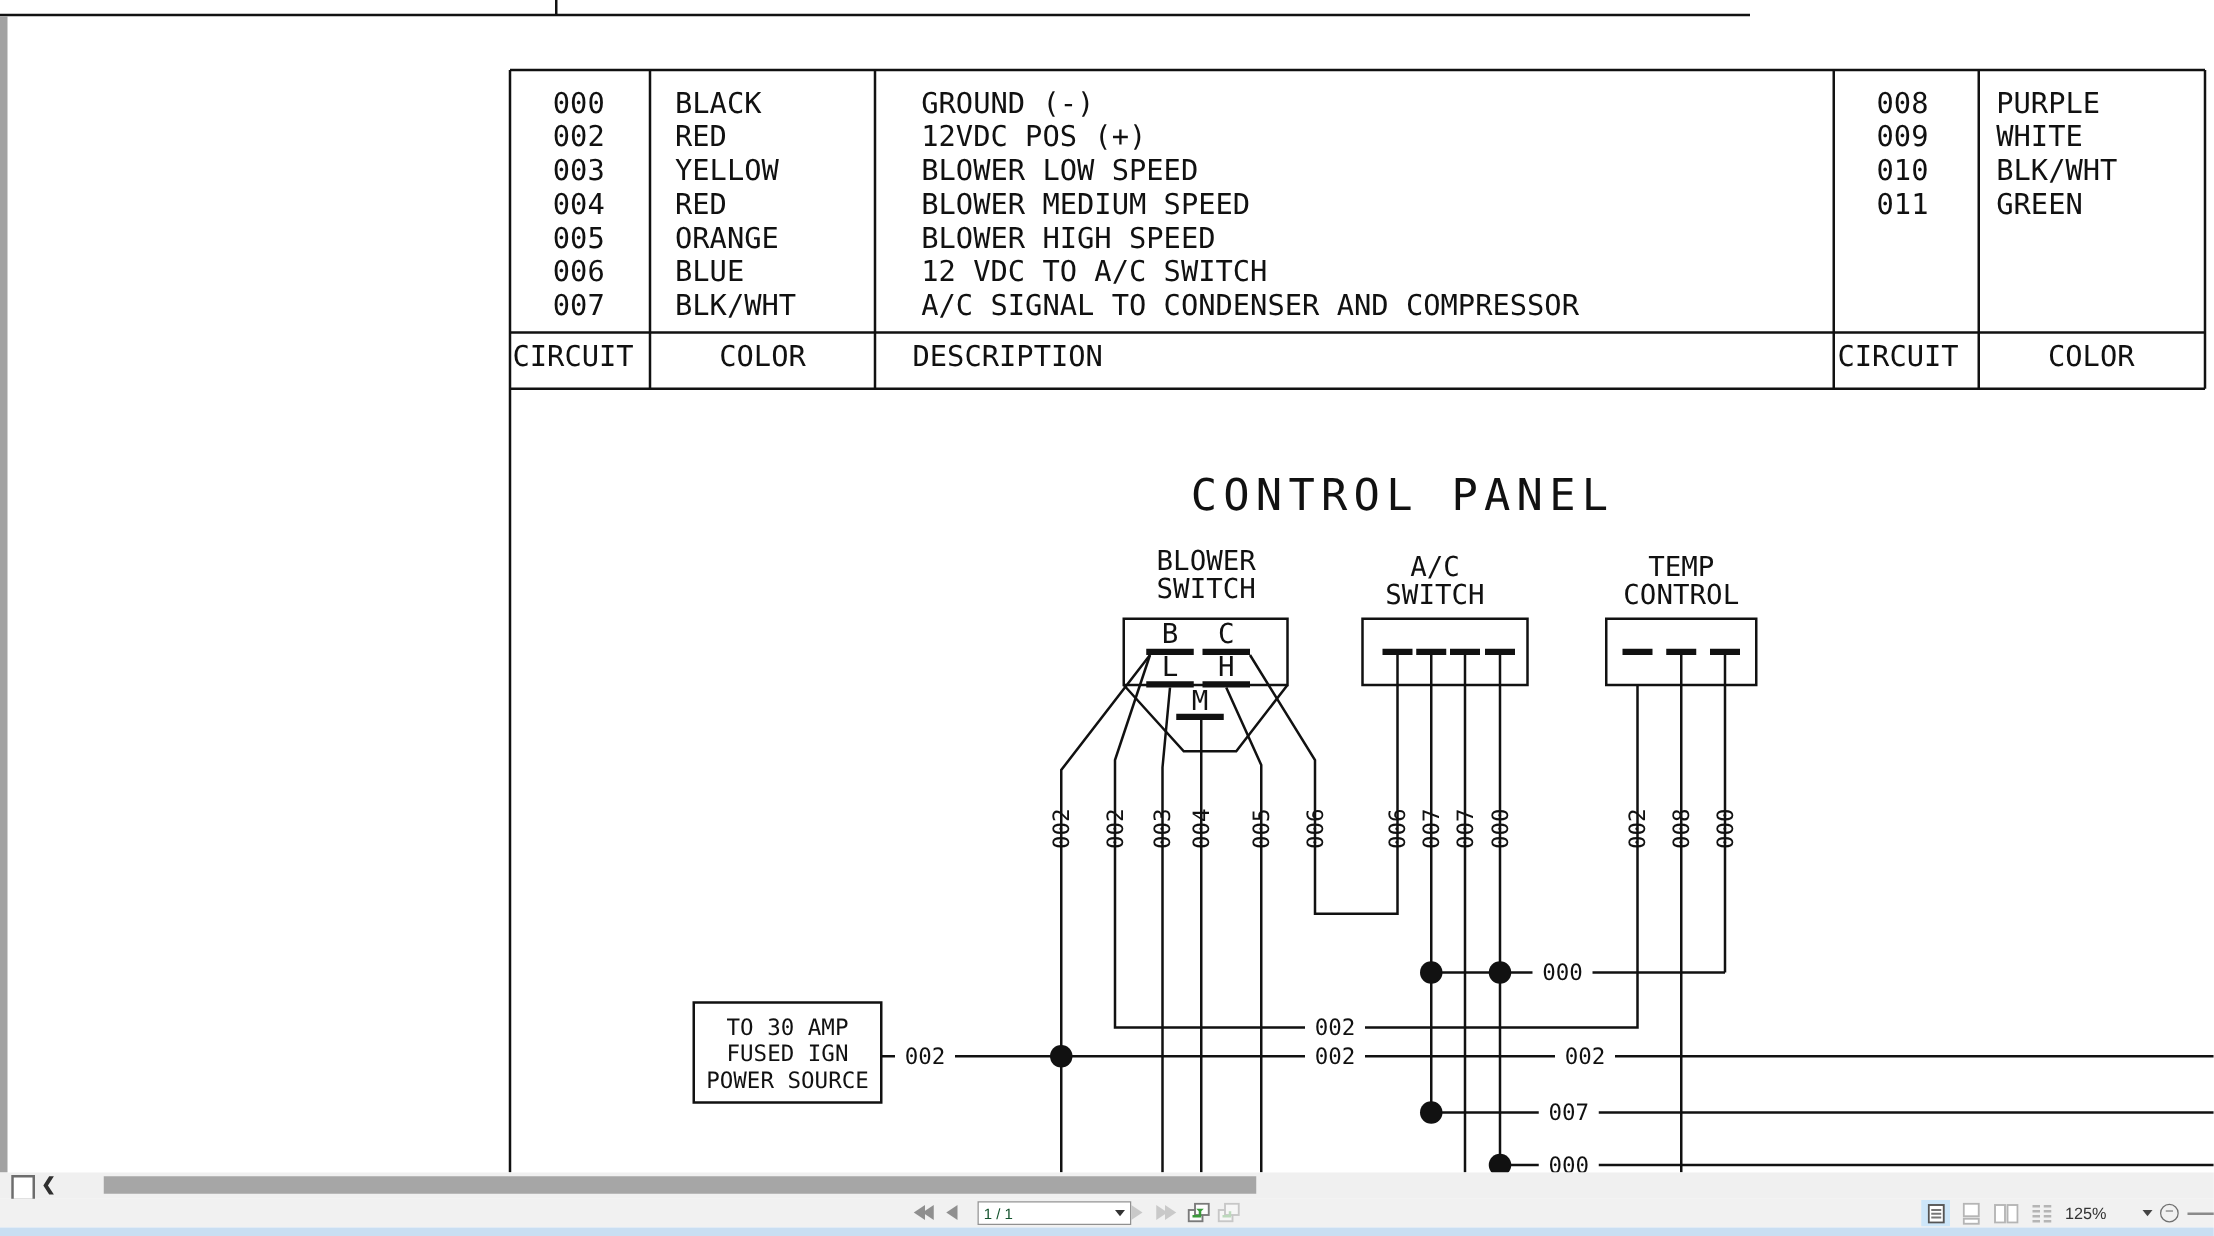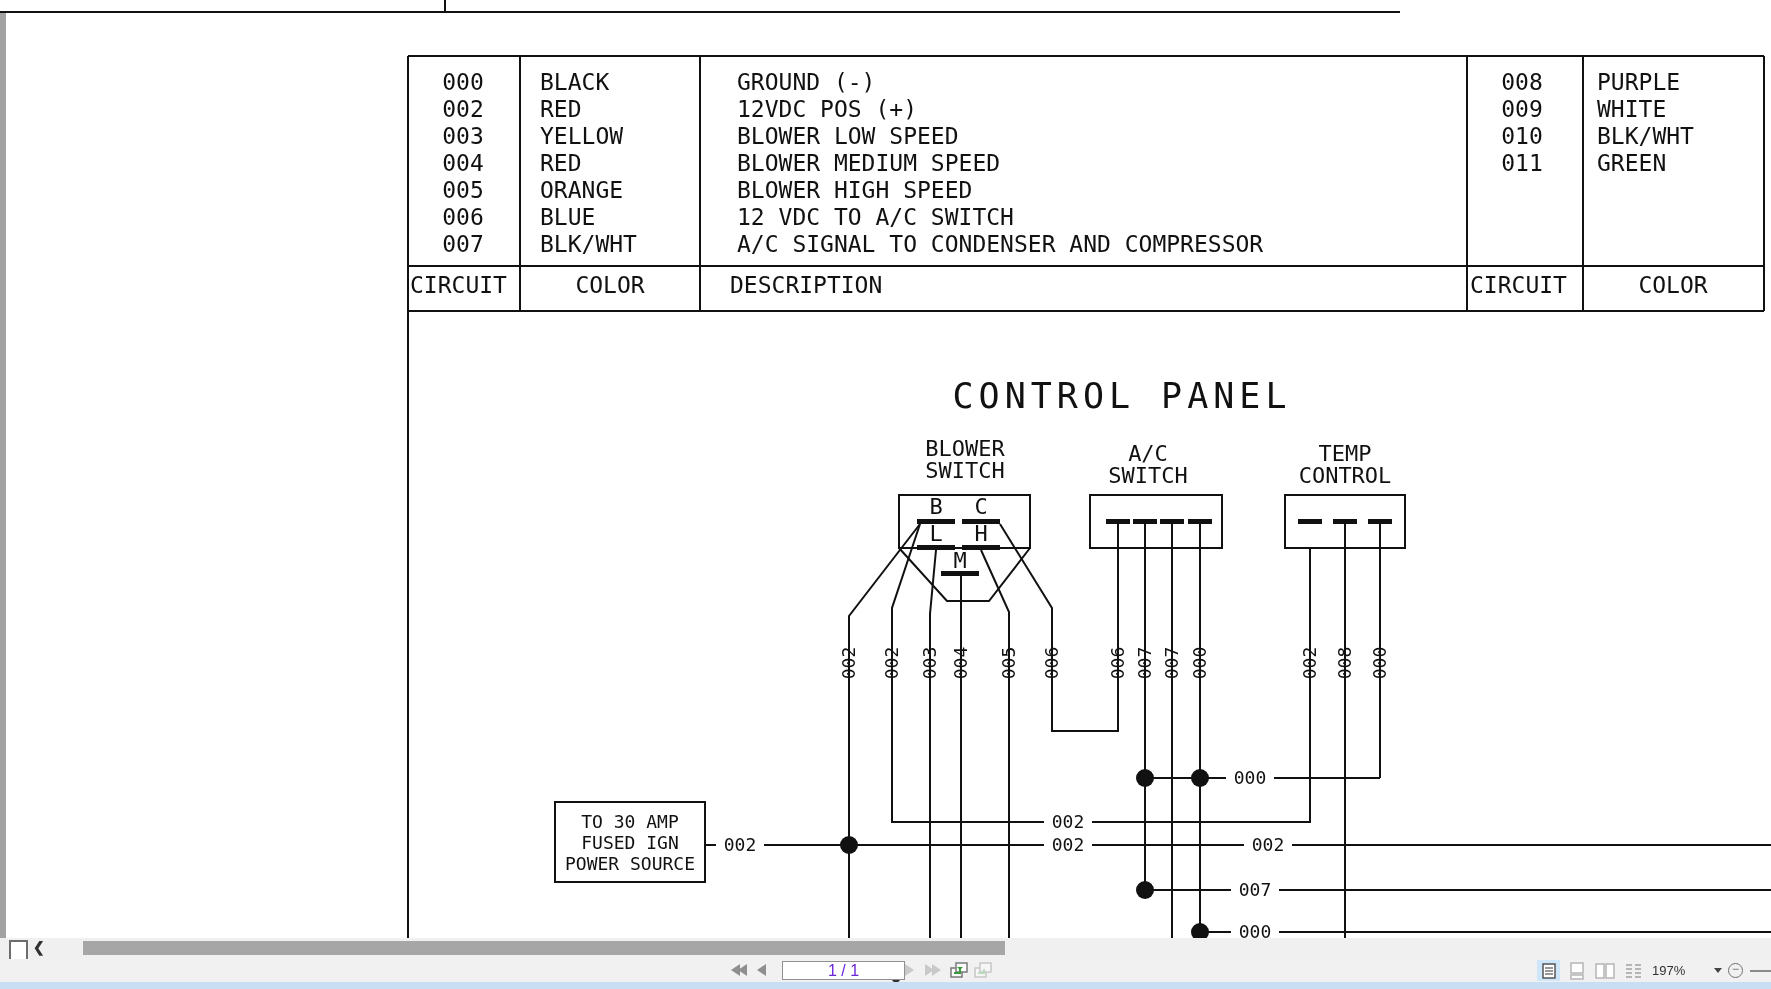--- a/index.html
+++ b/index.html
@@ -15,22 +15,22 @@
   #panel-restore{position:absolute;left:9px;top:2px;width:15px;height:17px;border:2px solid #6d6d6d;background:#fff;}
   #panel-chevron{position:absolute;left:33px;top:1px;font-family:"Liberation Sans",sans-serif;
     font-size:14px;font-weight:bold;color:#303030;}
   #toolbar{position:absolute;left:0;top:959px;width:1771px;height:23px;background:#f1f1f1;}
   #taskbar-strip{position:absolute;left:0;top:982px;width:1771px;height:7px;background:#c9def2;}
   .tri{display:inline-block;width:0;height:0;}
   .tri-l{border-top:6px solid transparent;border-bottom:6px solid transparent;border-right:9px solid #8f8f8f;}
   .tri-r{border-top:6px solid transparent;border-bottom:6px solid transparent;border-left:9px solid #c9c9c9;}
   .navbtn{position:absolute;top:5px;display:flex;gap:1px;cursor:pointer;}
   #page-combo{position:absolute;left:782px;top:2px;width:113px;height:17px;background:#fff;
-    border:1px solid #919191;font-family:"Liberation Sans",sans-serif;font-size:16px;color:#6d28d9;
-    display:flex;align-items:center;padding:0 4px;flex-direction:column;}
+    border:1px solid #919191;font-family:"Liberation Sans",sans-serif;font-size:12px;color:#14532d;
+    display:flex;align-items:center;padding:0 4px;}
   #page-combo .combo-arrow{margin-left:auto;width:0;height:0;border-left:4px solid transparent;
     border-right:4px solid transparent;border-top:5px solid #333;}
   .viewicon{position:absolute;top:3px;width:20px;height:17px;}
   .layoutbtn{position:absolute;top:1px;width:23px;height:21px;display:flex;align-items:center;justify-content:center;}
   .layoutbtn.active{background:#cde6f9;}
   #zoom-label{position:absolute;left:1652px;top:4px;font-family:"Liberation Sans",sans-serif;
     font-size:13px;color:#333;}
   #zoom-dd{position:absolute;left:1714px;top:9px;width:0;height:0;border-left:4px solid transparent;
     border-right:4px solid transparent;border-top:5px solid #444;}
   #zoom-out-btn{position:absolute;left:1728px;top:4px;width:13px;height:13px;border:1.5px solid #707070;
@@ -292,19 +292,19 @@
       <line x1="3" y1="2" x2="9" y2="2" stroke="#b5b5b5" stroke-width="2"></line>
       <line x1="12" y1="2" x2="18" y2="2" stroke="#b5b5b5" stroke-width="2"></line>
       <line x1="3" y1="6" x2="9" y2="6" stroke="#b5b5b5" stroke-width="2"></line>
       <line x1="12" y1="6" x2="18" y2="6" stroke="#b5b5b5" stroke-width="2"></line>
       <line x1="3" y1="10" x2="9" y2="10" stroke="#b5b5b5" stroke-width="2"></line>
       <line x1="12" y1="10" x2="18" y2="10" stroke="#b5b5b5" stroke-width="2"></line>
       <line x1="3" y1="14" x2="9" y2="14" stroke="#b5b5b5" stroke-width="2"></line>
       <line x1="12" y1="14" x2="18" y2="14" stroke="#b5b5b5" stroke-width="2"></line>
     </svg>
   </div>
-  <div id="zoom-label">197%</div>
+  <div id="zoom-label">125%</div>
   <div id="zoom-dd"></div>
   <div id="zoom-out-btn">−</div>
   <div id="zoom-slider-track"></div>
 </div>
 
 <div id="taskbar-strip"></div>
 
 </body></html>

